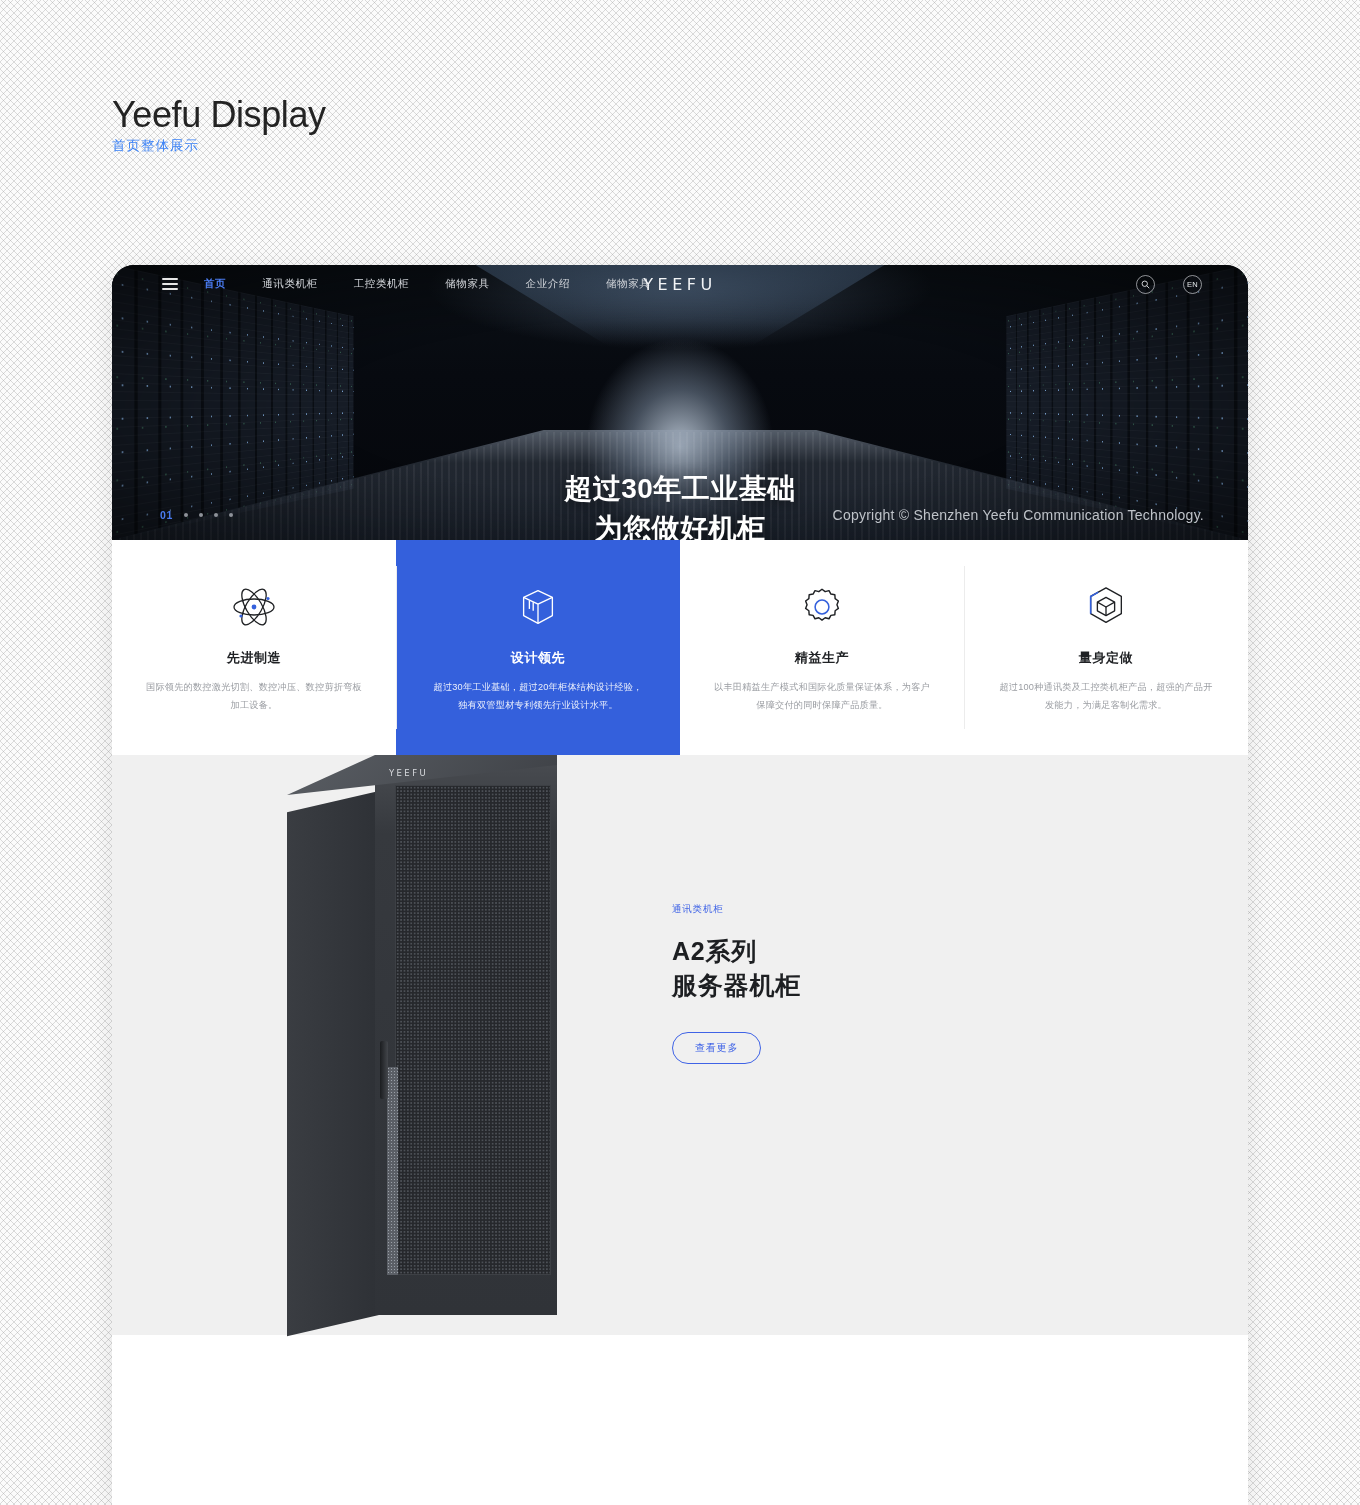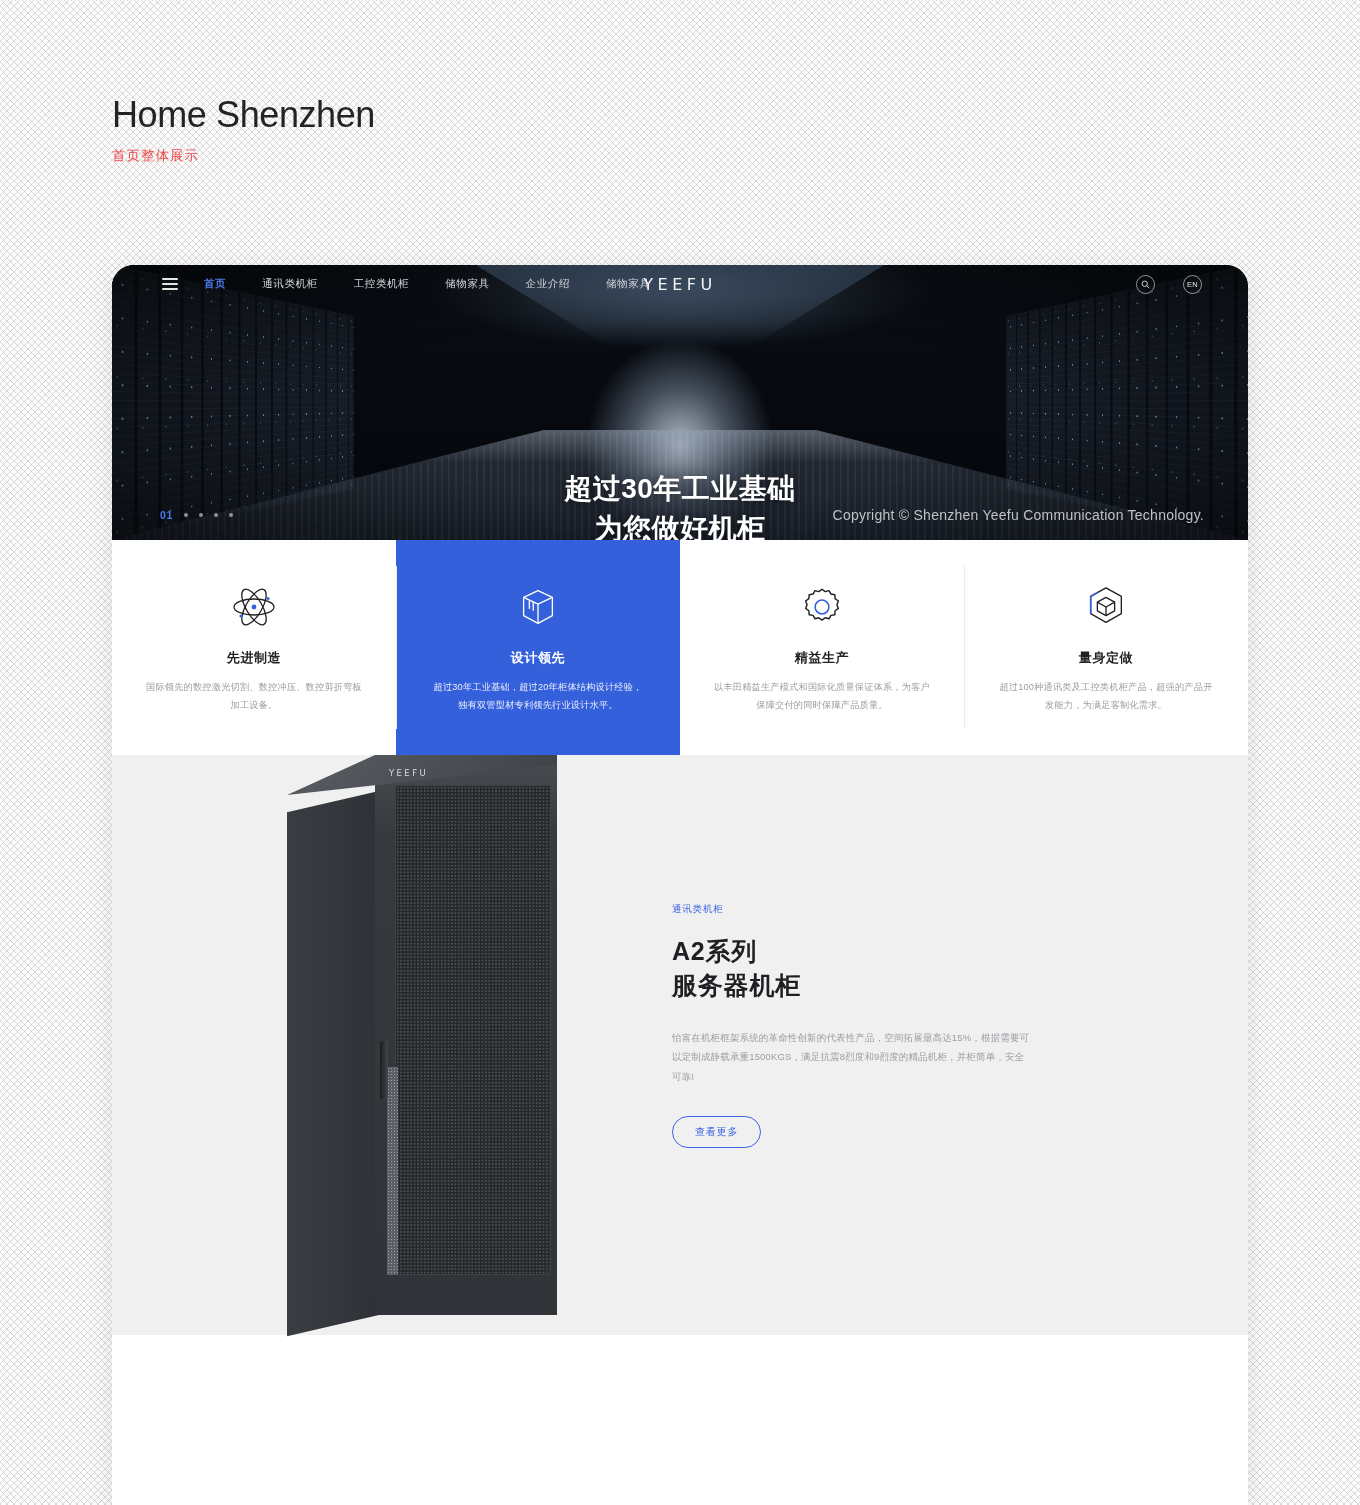--- a/index.html
+++ b/index.html
@@ -23,23 +23,22 @@
   
   .page-head { position: absolute; left: 112px; top: 92px; }
   .page-head h1 {
     font-size: 36px;
     font-weight: 500;
     letter-spacing: -0.4px;
     color: #232323;
     line-height: 1.25;
   }
   .page-head .sub {
-    margin-top: 10px;
     font-size: 13.5px;
-    color: #ef4444;
+    color: #3b82f6;
     letter-spacing: 1px;
   }
 
   
   .mock {
     position: absolute;
     left: 112px;
     top: 265px;
     width: 1136px;
     height: 1240px;
@@ -235,21 +234,21 @@
     display: inline-block; margin-top: 30px;
     border: 1px solid #3f63e6; color: #3f63e6; font-size: 10px;
     padding: 8px 22px; border-radius: 20px; letter-spacing: .8px; cursor: pointer;
     background: transparent;
   }
 </style>
 </head>
 <body>
 
 <div class="page-head">
-  <h1>Home Shenzhen</h1>
+  <h1>Yeefu Display</h1>
   <div class="sub">首页整体展示</div>
 </div>
 
 <div class="mock">
 
   <section class="hero">
     <div class="room"></div>
     <div class="ceiling-rail"></div>
     <div class="rack-wall left"></div>
     <div class="rack-wall right"></div>
@@ -374,18 +373,17 @@
         <div class="brand">YEEFU</div>
       </div>
     </div>
 
     <div class="prod-copy">
       <div class="prod-cat">通讯类机柜</div>
       <h2>
         <span>A2系列</span><br>
         <span>服务器机柜</span>
       </h2>
-      <div class="desc">怡富在机柜框架系统的革命性创新的代表性产品，空间拓展最高达15%，根据需要可以定制成静载承重1500KGS，满足抗震8烈度和9烈度的精品机柜，并柜简单，安全可靠!</div>
       <div class="prod-btn">查看更多</div>
     </div>
   </section>
 
 </div>
 
 </body></html>

